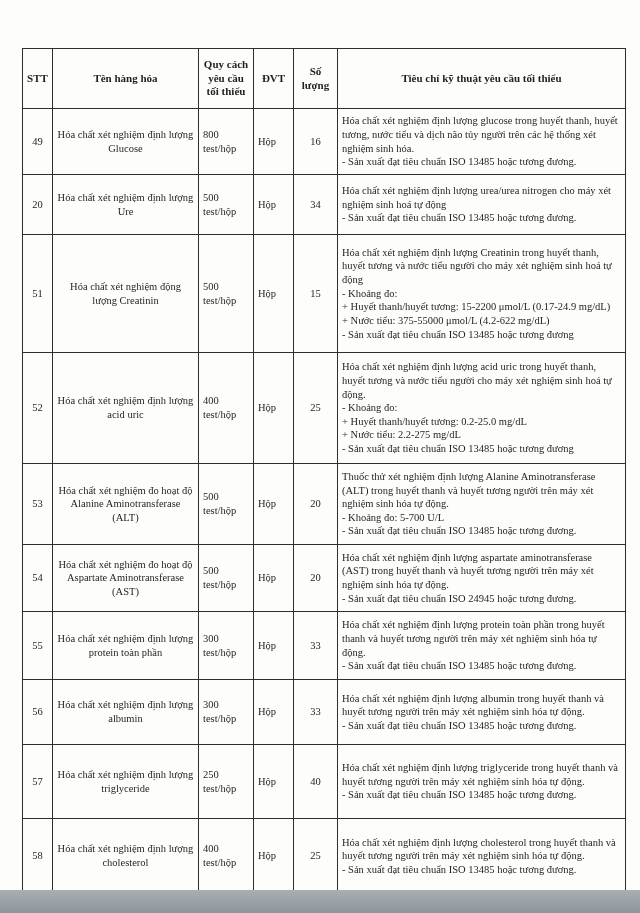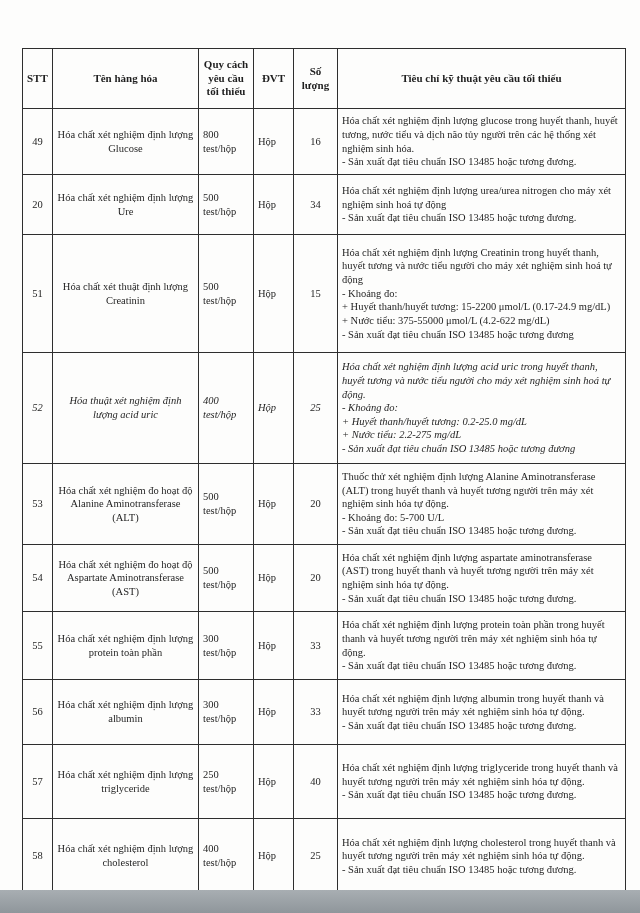--- a/index.html
+++ b/index.html
@@ -43,21 +43,21 @@
   .c-stt   { text-align: center; }
   .c-name  { text-align: center; padding-left: 6px; }
   .c-spec  { text-align: left; }
   .c-unit  { text-align: left; }
   .c-qty   { text-align: center; padding-right: 3px; }
   .c-crit  { text-align: left; vertical-align: middle; padding: 3px 5px; }
 
   tr.rh0  td { height: 61px; font-family: Liberation Serif, serif;  }
   tr.rh1  td { height: 55px;  }
   tr.rh2  td { height: 113px; }
-  tr.rh3  td { height: 106px; font-style: italic; }
+  tr.rh3  td { height: 106px; }
   tr.rh4  td { height: 76px;  }
   tr.rh5  td { height: 62px;  }
   tr.rh6  td { height: 63px;  }
   tr.rh7  td { height: 60px;  }
   tr.rh8  td { height: 69px;  }
   tr.rh9  td { height: 70px;  }
 
   .bottom-strip {
     position: absolute;
     left: 0; right: 0; bottom: 0;
@@ -108,34 +108,34 @@
         <td class="c-name">Hóa chất xét nghiệm định lượng Ure</td>
         <td class="c-spec pre">500
 test/hộp</td>
         <td class="c-unit">Hộp</td>
         <td class="c-qty">34</td>
         <td class="c-crit pre">Hóa chất xét nghiệm định lượng urea/urea nitrogen cho máy xét nghiệm sinh hoá tự động
 - Sản xuất đạt tiêu chuẩn ISO 13485 hoặc tương đương.</td>
       </tr>
       <tr class="rh2">
         <td class="c-stt">51</td>
-        <td class="c-name">Hóa chất xét thuật định lượng Creatinin</td>
+        <td class="c-name">Hóa chất xét nghiệm động lượng Creatinin</td>
         <td class="c-spec pre">500
 test/hộp</td>
         <td class="c-unit">Hộp</td>
         <td class="c-qty">15</td>
         <td class="c-crit pre">Hóa chất xét nghiệm định lượng Creatinin trong huyết thanh, huyết tương và nước tiểu người cho máy xét nghiệm sinh hoá tự động
 - Khoảng đo:
 + Huyết thanh/huyết tương: 15-2200 μmol/L (0.17-24.9 mg/dL)
 + Nước tiểu: 375-55000 μmol/L (4.2-622 mg/dL)
 - Sản xuất đạt tiêu chuẩn ISO 13485 hoặc tương đương</td>
       </tr>
       <tr class="rh3">
         <td class="c-stt">52</td>
-        <td class="c-name">Hóa thuật xét nghiệm định lượng acid uric</td>
+        <td class="c-name">Hóa chất xét nghiệm định lượng acid uric</td>
         <td class="c-spec pre">400
 test/hộp</td>
         <td class="c-unit">Hộp</td>
         <td class="c-qty">25</td>
         <td class="c-crit pre">Hóa chất xét nghiệm định lượng acid uric trong huyết thanh, huyết tương và nước tiểu người cho máy xét nghiệm sinh hoá tự động.
 - Khoảng đo:
 + Huyết thanh/huyết tương: 0.2-25.0 mg/dL
 + Nước tiểu: 2.2-275 mg/dL
 - Sản xuất đạt tiêu chuẩn ISO 13485 hoặc tương đương</td>
       </tr>
@@ -151,21 +151,21 @@
 - Sản xuất đạt tiêu chuẩn ISO 13485 hoặc tương đương.</td>
       </tr>
       <tr class="rh5">
         <td class="c-stt">54</td>
         <td class="c-name">Hóa chất xét nghiệm đo hoạt độ Aspartate Aminotransferase (AST)</td>
         <td class="c-spec pre">500
 test/hộp</td>
         <td class="c-unit">Hộp</td>
         <td class="c-qty">20</td>
         <td class="c-crit pre">Hóa chất xét nghiệm định lượng aspartate aminotransferase (AST) trong huyết thanh và huyết tương người trên máy xét nghiệm sinh hóa tự động.
-- Sản xuất đạt tiêu chuẩn ISO 13485 hoặc tương đương.</td>
+- Sản xuất đạt tiêu chuẩn ISO 24945 hoặc tương đương.</td>
       </tr>
       <tr class="rh6">
         <td class="c-stt">55</td>
         <td class="c-name">Hóa chất xét nghiệm định lượng protein toàn phần</td>
         <td class="c-spec pre">300
 test/hộp</td>
         <td class="c-unit">Hộp</td>
         <td class="c-qty">33</td>
         <td class="c-crit pre">Hóa chất xét nghiệm định lượng protein toàn phần trong huyết thanh và huyết tương người trên máy xét nghiệm sinh hóa tự động.
 - Sản xuất đạt tiêu chuẩn ISO 13485 hoặc tương đương.</td>

